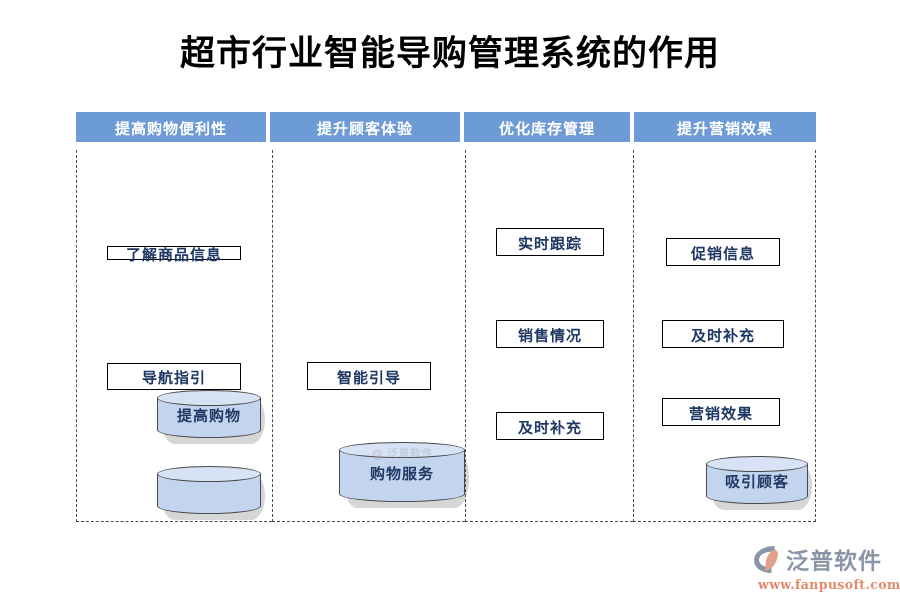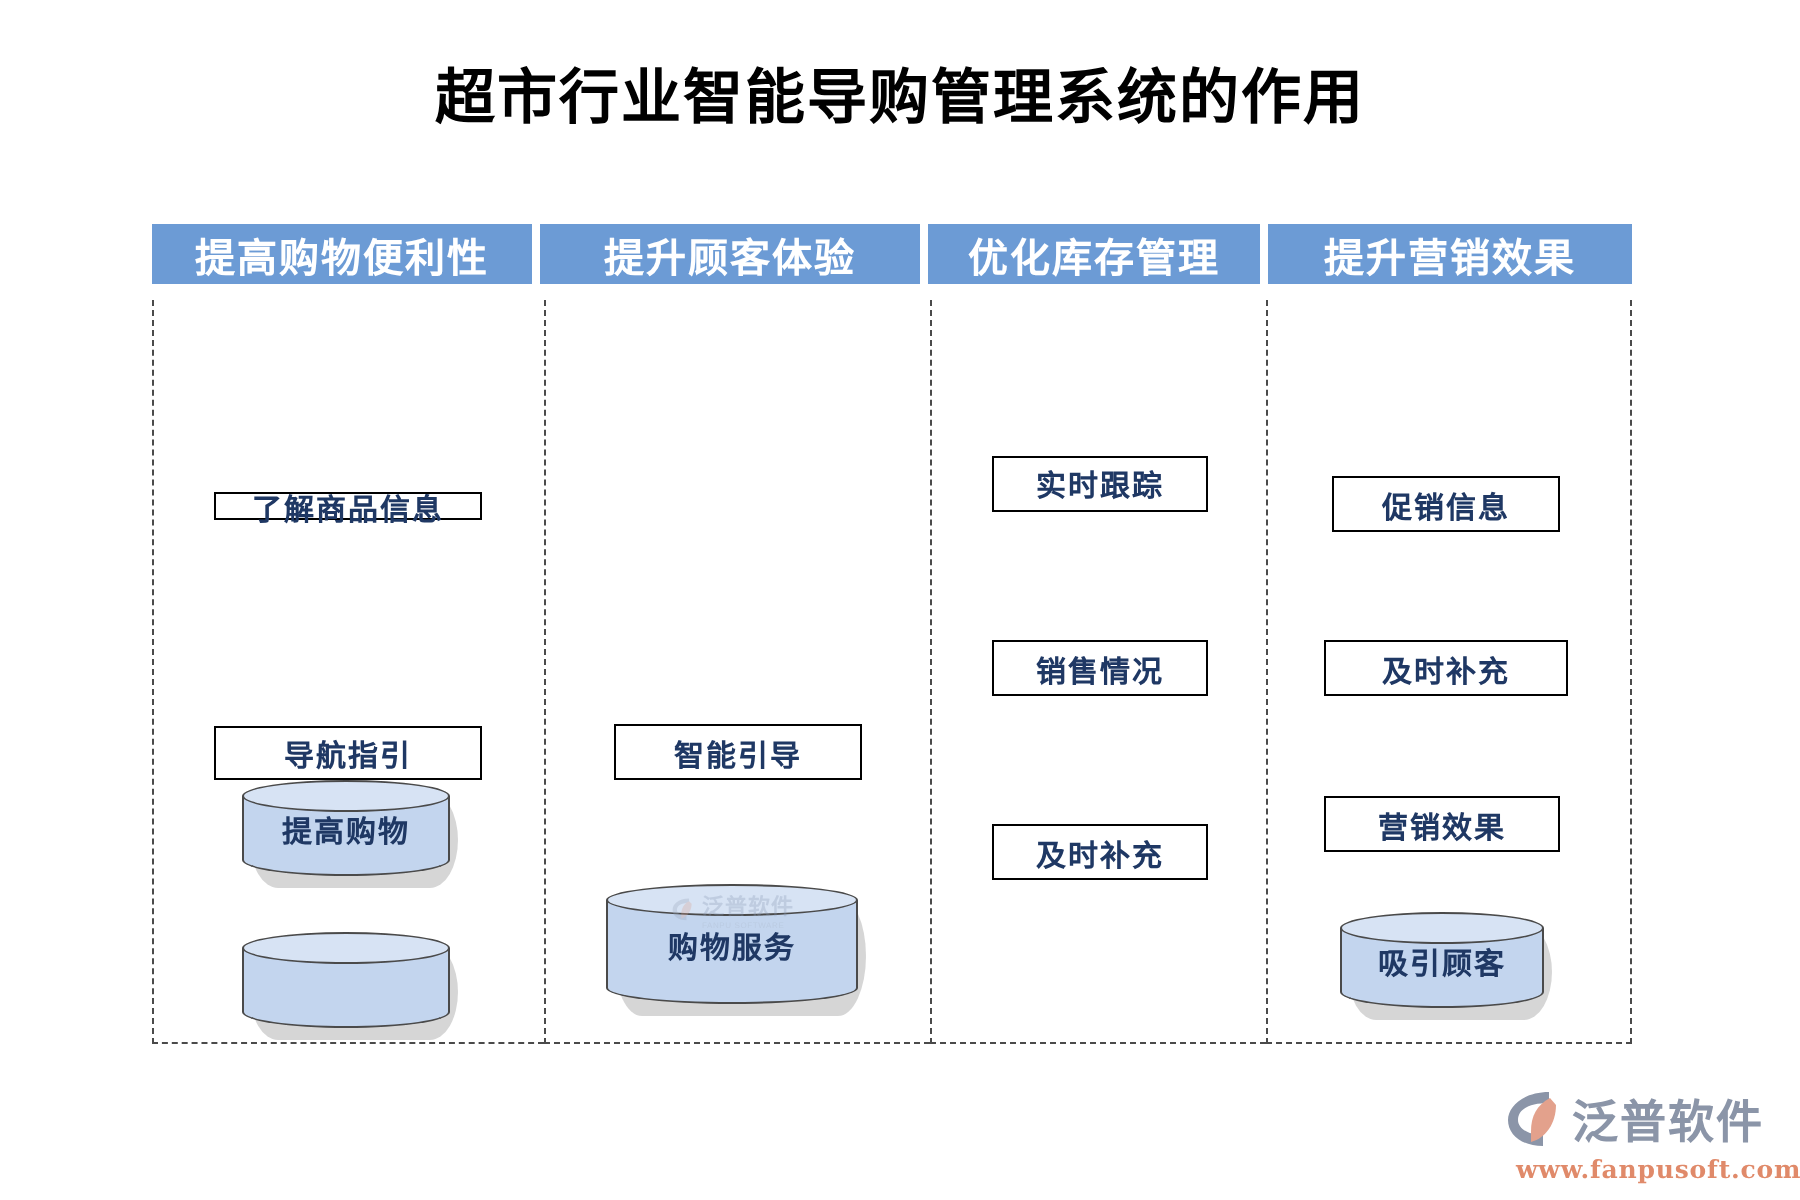--- a/index.html
+++ b/index.html
@@ -16,21 +16,21 @@
     position: relative;
   }
 
   
   #diagram-title {
     position: absolute;
     left: 0;
     top: 24px;
     width: 900px;
     text-align: center;
-    font-size: 30px;
+    font-size: 35px;
     font-weight: bold;
     color: #000000;
     letter-spacing: 1px;
     font-family: "DejaVu Serif", "Liberation Serif", serif;
   }
 
   
   #diagram {
     position: absolute;
     left: 76px;
@@ -46,21 +46,21 @@
     top: 0;
     width: 740px;
     height: 30px;
   }
   .col-header {
     position: absolute;
     top: 0;
     height: 30px;
     background: #6C9BD5;
     color: #ffffff;
-    font-size: 20px;
+    font-size: 15px;
     font-weight: bold;
     display: flex;
     align-items: center;
     justify-content: center;
     letter-spacing: 1px;
     font-family: "DejaVu Sans", "Liberation Sans", sans-serif;
   }
 
   
   .lane {
@@ -87,20 +87,21 @@
     align-items: center;
     justify-content: center;
     box-sizing: border-box;
     letter-spacing: 1px;
     font-family: "DejaVu Sans", "Liberation Sans", sans-serif;
   }
 
   .node-cyl {
     position: absolute;
     box-sizing: border-box;
+    margin-left: 36px;
   }
   .node-cyl .cyl-body {
     position: absolute;
     left: 0;
     top: 8px;
     width: 100%;
     height: calc(100% - 16px);
     background: #C3D5EE;
     border-left: 1.4px solid #4a4a4a;
     border-right: 1.4px solid #4a4a4a;
@@ -274,21 +275,21 @@
           <span class="wm-text">泛普软件</span>
           <span class="wm-sub">FANPU SOFTWARE</span>
         </div>
       </div>
       <div class="cyl-label">购物服务</div>
     </div>
   </div>
 
   <div class="lane" style="left:389px; width:168px;">
 
-    <div class="node-box" style="left:30px; top:78px; width:108px; height:28px;font-family:Liberation Serif, serif;">实时跟踪</div>
+    <div class="node-box" style="left:30px; top:78px; width:108px; height:28px;">实时跟踪</div>
 
     <div class="node-box" style="left:30px; top:170px; width:108px; height:28px;">销售情况</div>
 
     <div class="node-box" style="left:30px; top:262px; width:108px; height:28px;">及时补充</div>
   </div>
 
   <div class="lane last" style="left:557px; width:183px;">
 
     <div class="node-box" style="left:32px; top:88px; width:114px; height:28px;">促销信息</div>
 

